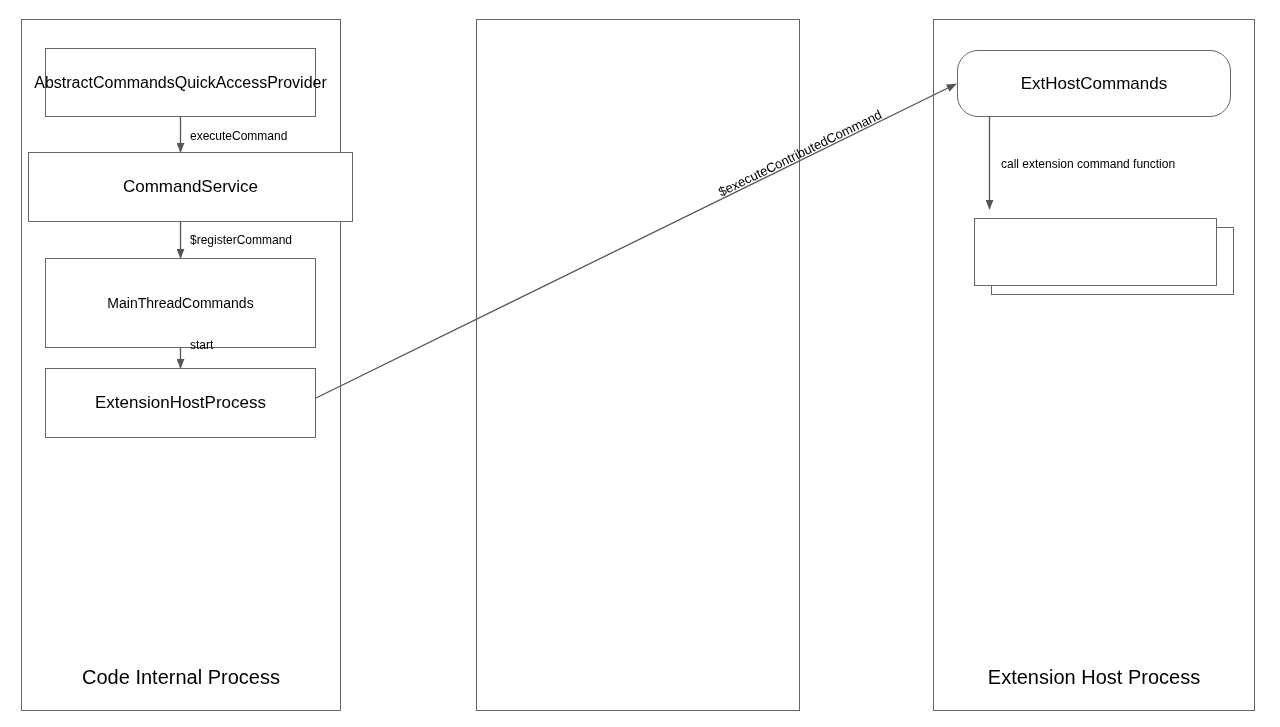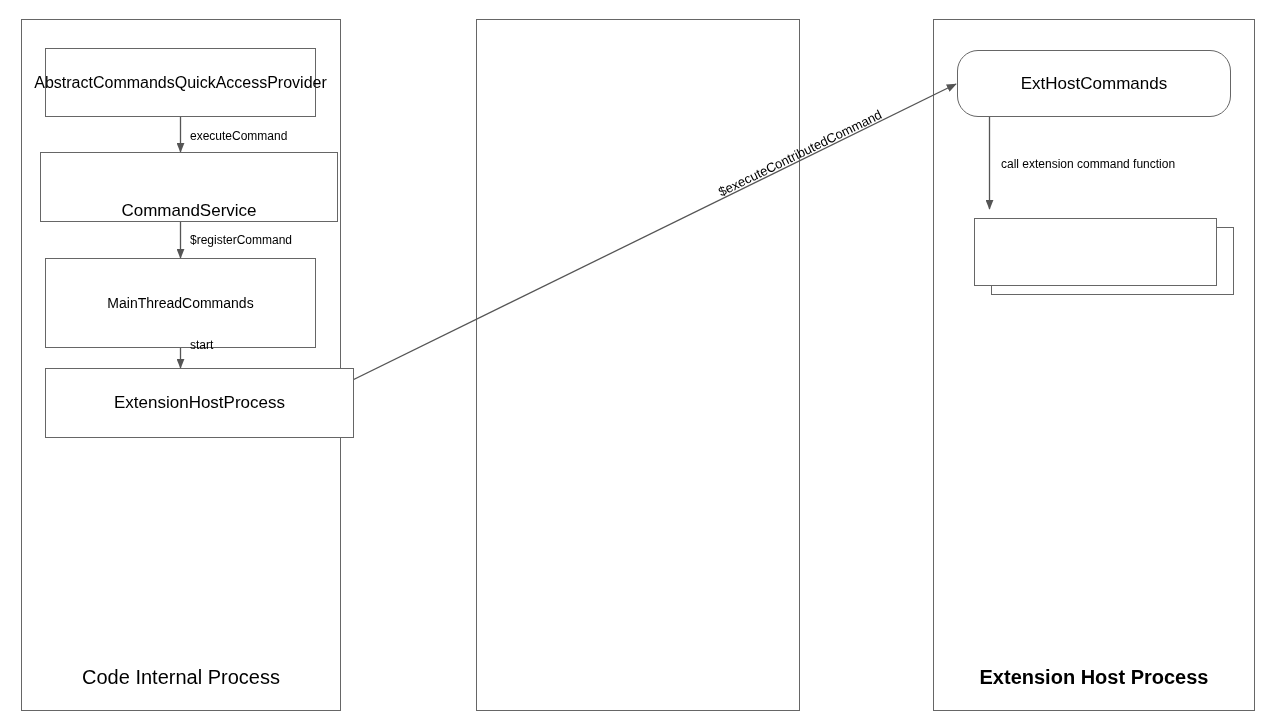--- a/index.html
+++ b/index.html
@@ -80,21 +80,21 @@
 <body>
 
 <div id="canvas">
 
   <div class="lane" style="left:21px; top:19px; width:320px; height:692px;"></div>
   <div class="lane-label" style="left:21px; width:320px; top:666px;">Code Internal Process</div>
 
   <div class="lane" style="left:476px; top:19px; width:324px; height:692px;"></div>
 
   <div class="lane" style="left:933px; top:19px; width:322px; height:692px;"></div>
-  <div class="lane-label" style="left:933px; width:322px; top:666px;font-weight:bold;">Extension Host Process</div>
+  <div class="lane-label" style="left:933px; width:322px; top:666px;">Extension Host Process</div>
 
   <svg class="links" viewBox="0 0 1280 727" xmlns="http://www.w3.org/2000/svg">
     <defs>
       <marker id="ah" markerWidth="10" markerHeight="8" refX="9.2" refY="4" orient="auto" markerUnits="userSpaceOnUse">
         <path d="M0,0 L10,4 L0,8 z" fill="#555555"></path>
       </marker>
     </defs>
 
     <line x1="180.5" y1="117" x2="180.5" y2="152" stroke="#555555" stroke-width="1.3" marker-end="url(#ah)"></line>
 
@@ -104,29 +104,29 @@
 
     <line x1="316" y1="398" x2="956" y2="84" stroke="#555555" stroke-width="1.3" marker-end="url(#ah)"></line>
 
     <line x1="989.5" y1="117" x2="989.5" y2="209" stroke="#555555" stroke-width="1.3" marker-end="url(#ah)"></line>
   </svg>
 
   <div class="node node-sm" style="left:45px; top:48px; width:271px; height:69px;">
     <span>AbstractCommandsQuickAccessProvider</span>
   </div>
 
-  <div class="node node-lg" style="left:40px; top:152px; width:298px; height:70px;align-items:flex-end;">
+  <div class="node node-lg" style="left:28px; top:152px; width:325px; height:70px;">
     <span>CommandService</span>
   </div>
 
   <div class="node node-md" style="left:45px; top:258px; width:271px; height:90px;">
     <span>MainThreadCommands</span>
   </div>
 
-  <div class="node node-lg" style="left:45px; top:368px; width:309px; height:70px;">
+  <div class="node node-lg" style="left:45px; top:368px; width:271px; height:70px;">
     <span>ExtensionHostProcess</span>
   </div>
 
   <div class="node node-lg" style="left:957px; top:50px; width:274px; height:67px;border-radius:21px;">
     <span>ExtHostCommands</span>
   </div>
 
   <div class="stack-shadow" style="left:991px; top:227px; width:243px; height:68px;"></div>
   <div class="stack-shadow" style="left:974px; top:218px; width:243px; height:68px;"></div>
 

